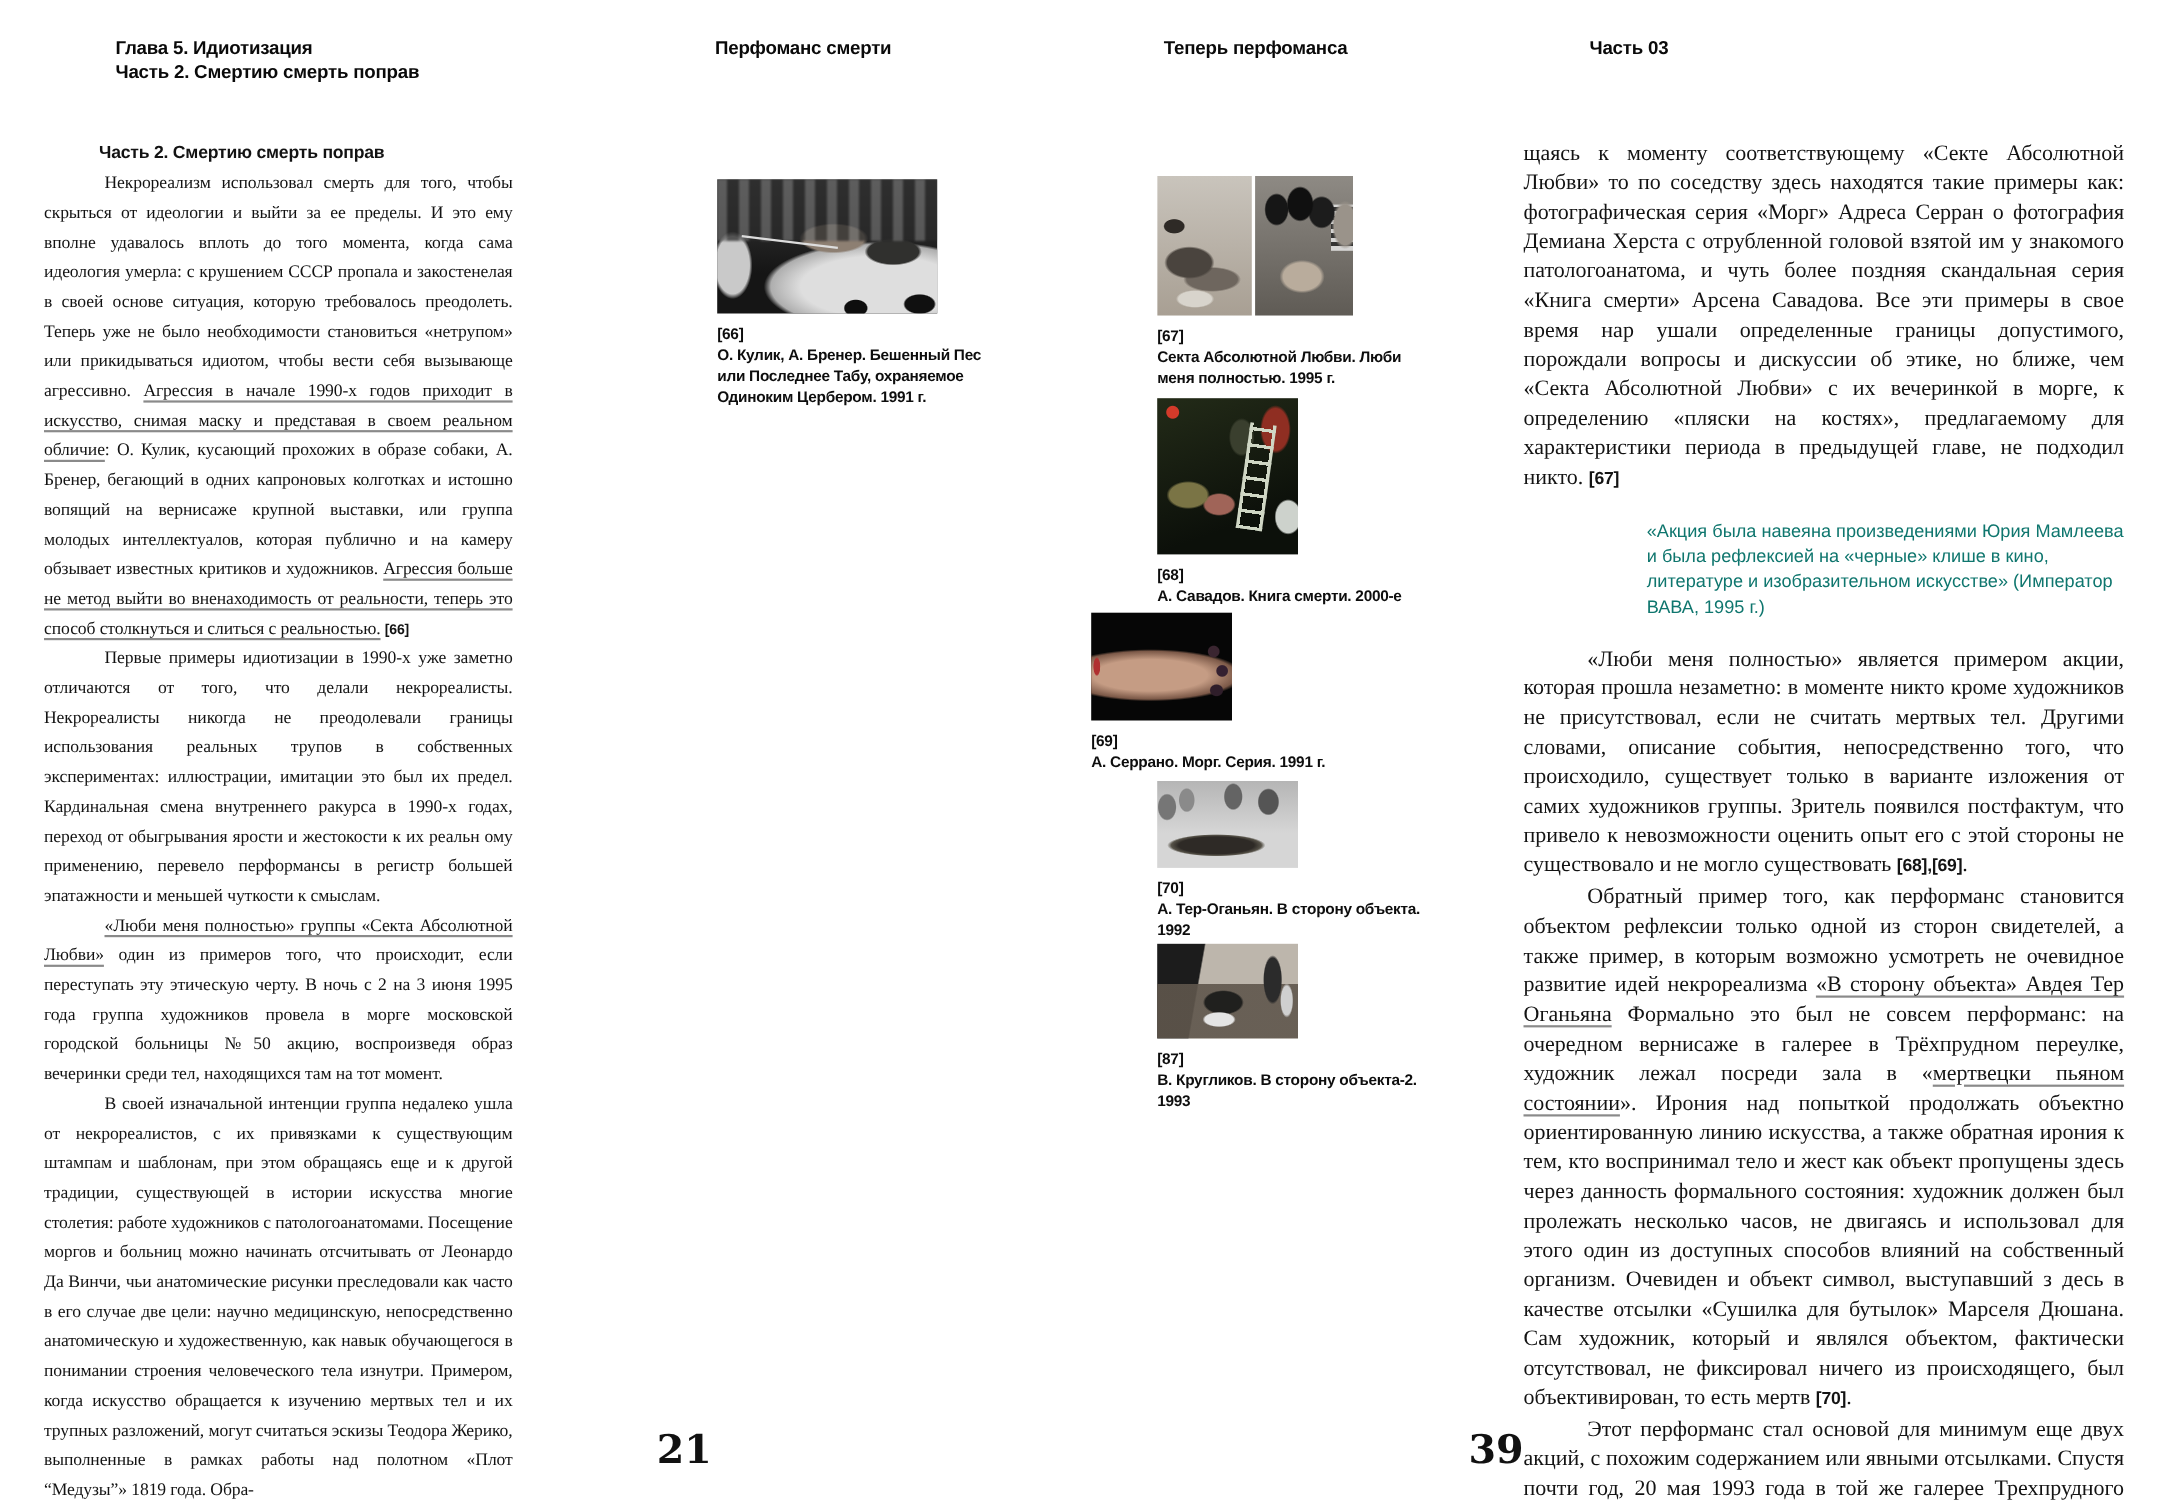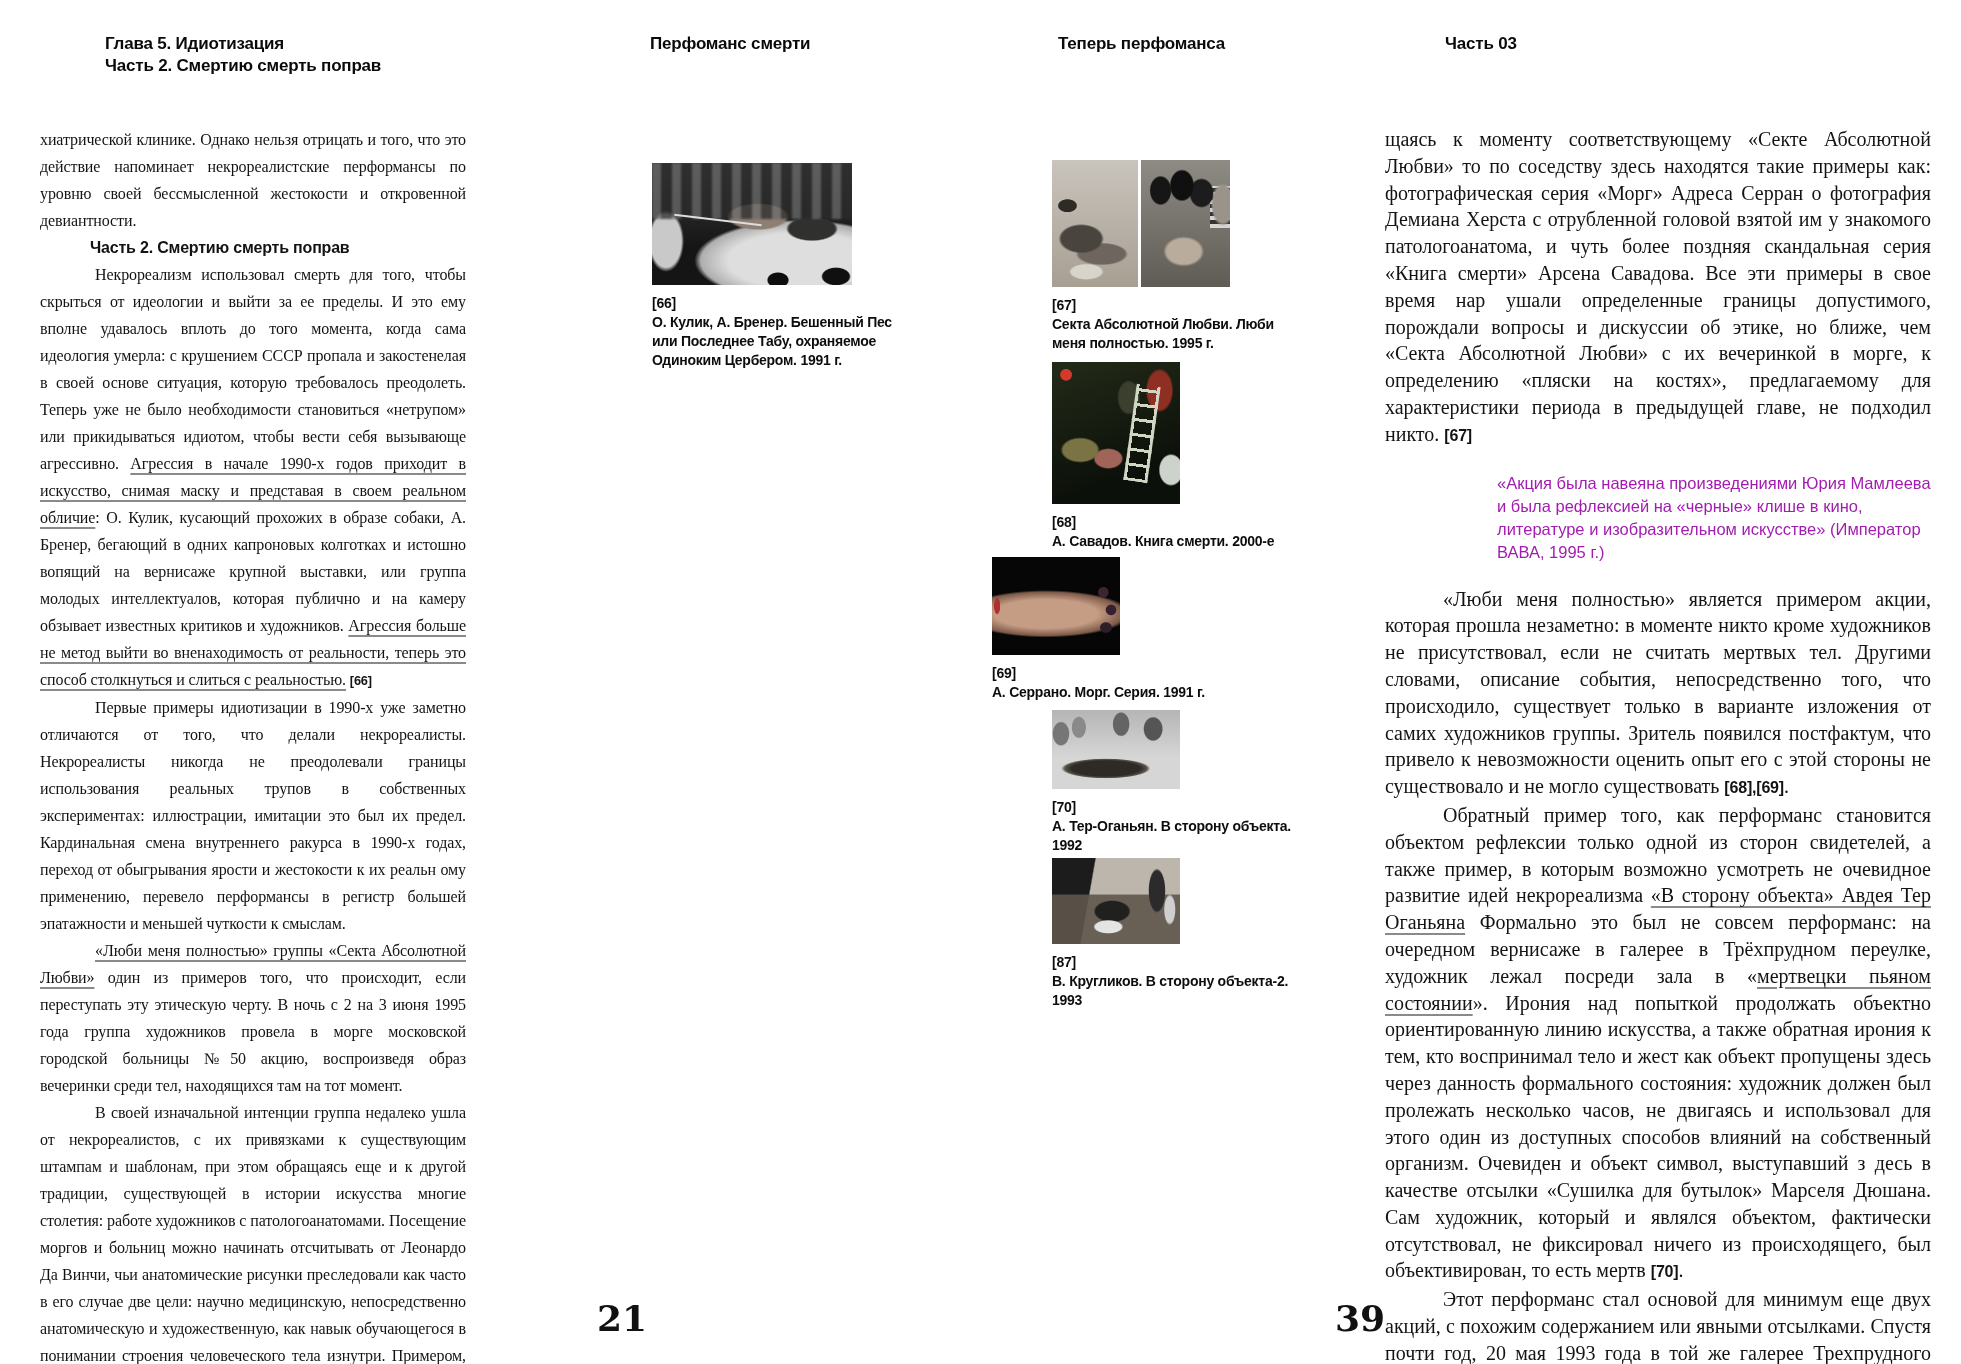--- a/index.html
+++ b/index.html
@@ -11,21 +11,21 @@
   
   .col{position:absolute;top:126px;font-family:"Liberation Serif",serif;}
   .leftcol{left:40px;width:426px;font-size:16px;line-height:27px;letter-spacing:-0.1px;}
   .rightcol{left:1385px;width:546px;font-size:20px;line-height:26.8px;}
   .col p{margin:0;text-align:justify;}
   .leftcol .ind{text-indent:55px;}
   .rightcol .ind{text-indent:58px;}
   .subhead{margin:0 0 0 50px;font:700 16px/27px "Liberation Sans",sans-serif;
            letter-spacing:-0.2px;}
   .quote{margin:22px 18px 22px 112px;width:434px;font:400 16.5px/23px "Liberation Sans",sans-serif;
-         text-align:left;color:#a21caf;}
+         text-align:left;color:#0f766e;}
   .seg-ref{font-family:"Liberation Sans",sans-serif;font-weight:700;font-size:0.8em;
            letter-spacing:-0.2px;}
   .seg-u{text-decoration:underline;text-decoration-color:#8a8a8a;
          text-decoration-thickness:1.5px;text-underline-offset:3.5px;}
   
   .fig{position:absolute;margin:0;}
   figcaption{margin-top:9px;}
   .fref,.cap{font:700 14px/19px "Liberation Sans",sans-serif;letter-spacing:-0.25px;color:#0d0d0d;}
   .img{position:relative;overflow:hidden;background:#777;}
   
@@ -107,21 +107,20 @@
 
   <div class="hdr" style="left:105px;top:33px;">
     <div>Глава 5. Идиотизация</div>
     <div>Часть 2. Смертию смерть поправ</div>
   </div>
   <div class="hdr" style="left:650px;top:33px;">Перфоманс смерти</div>
   <div class="hdr" style="left:1058px;top:33px;">Теперь перфоманса</div>
   <div class="hdr" style="left:1445px;top:33px;">Часть 03</div>
 
   <div class="col leftcol">
-    <p><span>хиатрической клинике. Однако нельзя отрицать и того, что это действие напоминает некрореалистские перформансы по уровню своей бессмысленной жестокости и откровенной девиантности.</span></p>
     <h3 class="subhead">Часть 2. Смертию смерть поправ</h3>
     <p class="ind"><span>Некрореализм использовал смерть для того, чтобы скрыться от идеологии и выйти за ее пределы. И это ему вполне удавалось вплоть до того момента, когда сама идеология умерла: с крушением СССР пропала и закостенелая в своей основе ситуация, которую требовалось преодолеть. Теперь уже не было необходимости становиться «нетрупом» или прикидываться идиотом, чтобы вести себя вызывающе агрессивно. </span><span class="seg-u">Агрессия в начале 1990-х годов приходит в искусство, снимая маску и представая в своем реальном обличие</span><span>: О. Кулик, кусающий прохожих в образе собаки, А. Бренер, бегающий в одних капроновых колготках и истошно вопящий на вернисаже крупной выставки, или группа молодых интеллектуалов, которая публично и на камеру обзывает известных критиков и художников. </span><span class="seg-u">Агрессия больше не метод выйти во вненаходимость от реальности, теперь это способ столкнуться и слиться с реальностью.</span><span> </span><span class="seg-ref">[66]</span></p>
     <p class="ind"><span>Первые примеры идиотизации в 1990-х уже заметно отличаются от того, что делали некрореалисты. Некрореалисты никогда не преодолевали границы использования реальных трупов в собственных экспериментах: иллюстрации, имитации это был их предел. Кардинальная смена внутреннего ракурса в 1990-х годах, переход от обыгрывания ярости и жестокости к их реальн ому применению, перевело перформансы в регистр большей эпатажности и меньшей чуткости к смыслам.</span></p>
     <p class="ind"><span class="seg-u">«Люби меня полностью» группы «Секта Абсолютной Любви»</span><span> один из примеров того, что происходит, если переступать эту этическую черту. В ночь с 2 на 3 июня 1995 года группа художников провела в морге московской городской больницы №50 акцию, воспроизведя образ вечеринки среди тел, находящихся там на тот момент.</span></p>
     <p class="ind"><span>В своей изначальной интенции группа недалеко ушла от некрореалистов, с их привязками к существующим штампам и шаблонам, при этом обращаясь еще и к другой традиции, существующей в истории искусства многие столетия: работе художников с патологоанатомами. Посещение моргов и больниц можно начинать отсчитывать от Леонардо Да Винчи, чьи анатомические рисунки преследовали как часто в его случае две цели: научно медицинскую, непосредственно анатомическую и художественную, как навык обучающегося в понимании строения человеческого тела изнутри. Примером, когда искусство обращается к изучению мертвых тел и их трупных разложений, могут считаться эскизы Теодора Жерико, выполненные в рамках работы над полотном «Плот “Медузы”» 1819 года. Обра-</span></p>
   </div>
 
   <figure class="fig" style="left:652px;top:163px;width:240px;">
     <div class="img img66"></div>
     <figcaption>

